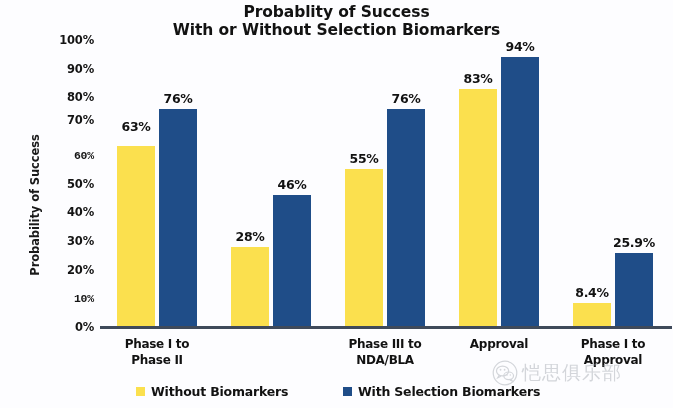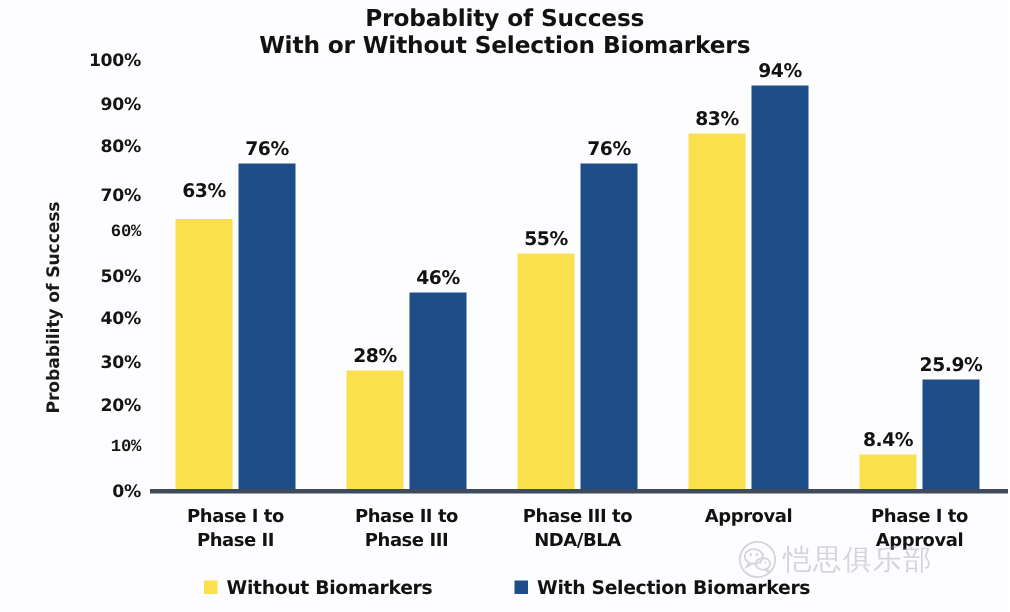--- a/index.html
+++ b/index.html
@@ -190,21 +190,21 @@
     <span class="t-line">Probablity of Success</span>
     <span class="t-line">With or Without Selection Biomarkers</span>
   </div>
 
   <div class="y-axis-title">Probability of Success</div>
 
   <div class="y-ticks" id="y-ticks">
       <div class="y-tick" style="top: 40px;">100%</div>
       <div class="y-tick" style="top: 68.7px;">90%</div>
       <div class="y-tick" style="top: 97.4px;">80%</div>
-      <div class="y-tick" style="top: 130px;">70%</div>
+      <div class="y-tick" style="top: 120px;">70%</div>
       <div class="y-tick" style="top: 154.8px; font-family: Liberation Mono, monospace;">60%</div>
       <div class="y-tick" style="top: 183.5px;">50%</div>
       <div class="y-tick" style="top: 212.2px;">40%</div>
       <div class="y-tick" style="top: 240.9px;">30%</div>
       <div class="y-tick" style="top: 269.6px;">20%</div>
       <div class="y-tick" style="top: 298.3px; font-family: Liberation Mono, monospace;">10%</div>
       <div class="y-tick" style="top: 327px;">0%</div>
     </div>
 
   <div class="plot-area" id="plot-area">
@@ -239,24 +239,20 @@
         <div class="bar-label" style="left: 26px; bottom: 77.333px;">25.9%</div>
       </div>
     </div>
 
   <div class="baseline"></div>
 
   <div class="x-labels" id="x-labels">
       <div class="x-label" style="left: 0px; width: 114px;">
         <span>Phase I to</span>
         <span>Phase II</span>
-      </div>
-      <div class="x-label" style="left: 114px; width: 114px;">
-        <span>Phase II to</span>
-        <span>Phase III</span>
       </div>
       <div class="x-label" style="left: 228px; width: 114px;">
         <span>Phase III to</span>
         <span>NDA/BLA</span>
       </div>
       <div class="x-label" style="left: 342px; width: 114px;">
         <span>Approval</span>
       </div>
       <div class="x-label" style="left: 456px; width: 114px;">
         <span>Phase I to</span>

